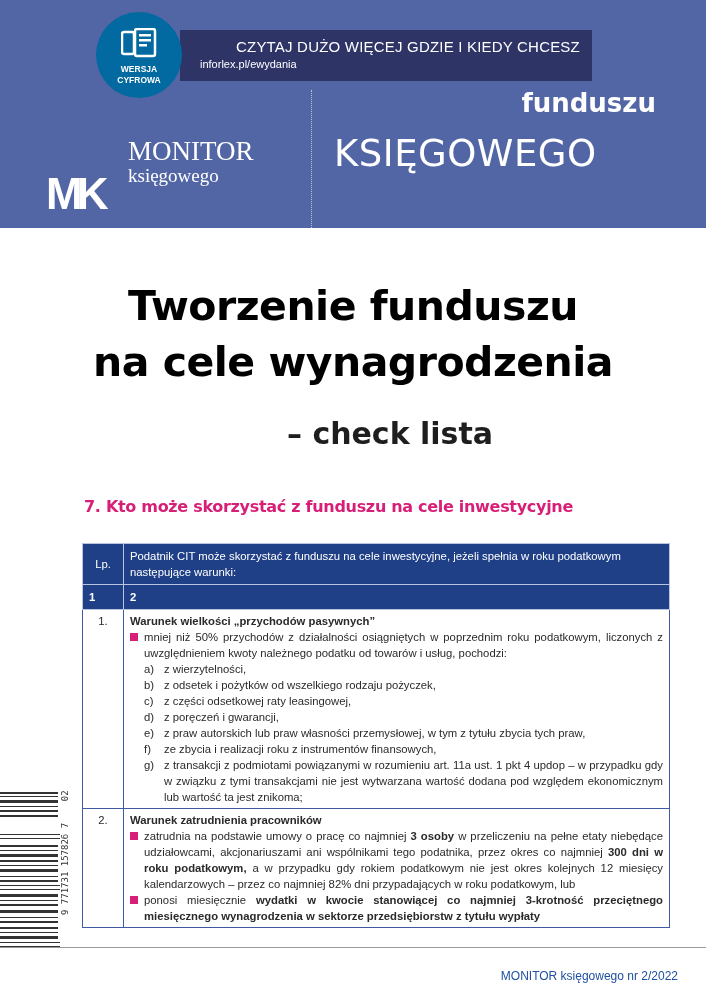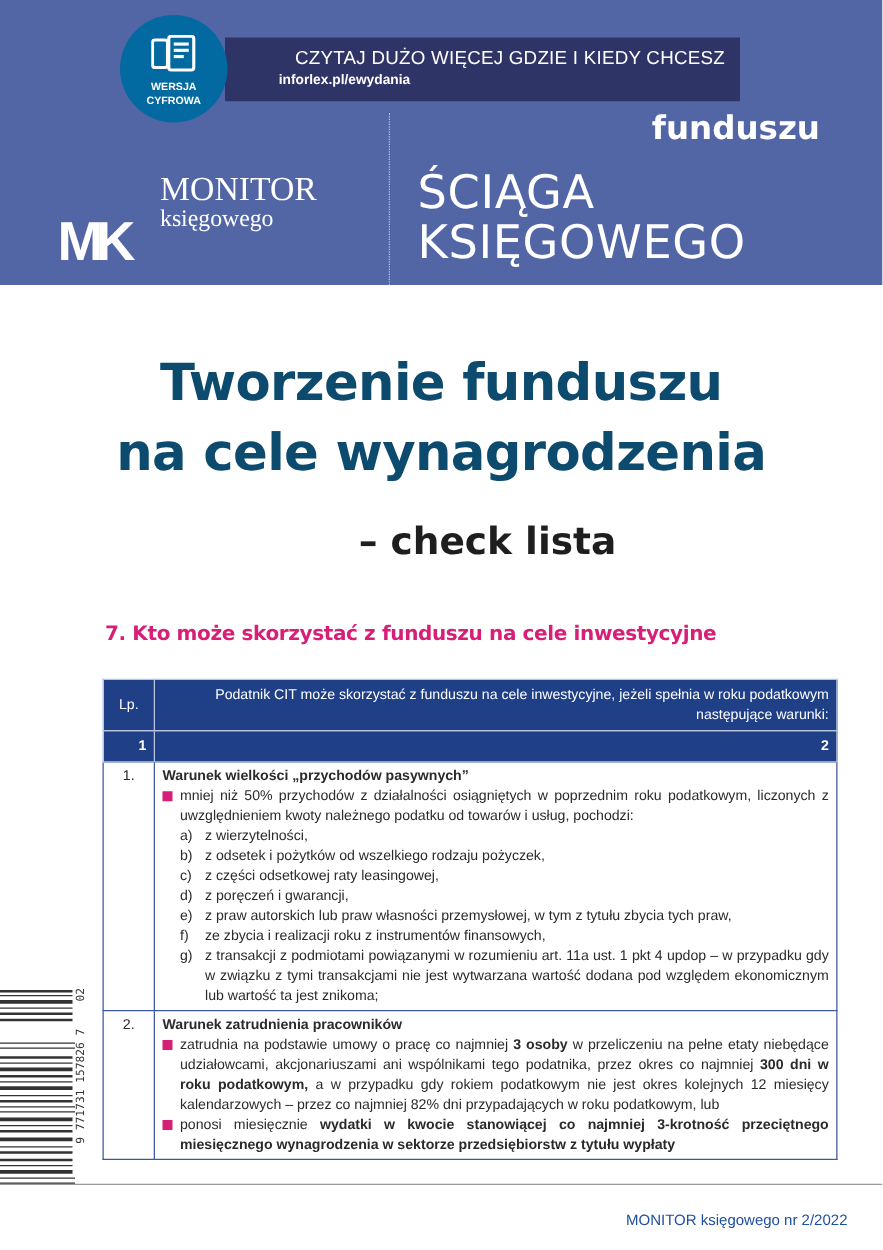--- a/index.html
+++ b/index.html
@@ -1,34 +1,34 @@
 <!DOCTYPE html>
 <html><head>
 <meta charset="utf-8">
 <style>
   html, body { margin: 0; padding: 0; }
   body { width: 706px; height: 1000px; background: #ffffff; position: relative; overflow: hidden; font-family: "DejaVu Sans", sans-serif; }
   .header { position: absolute; left: 0; top: 0; width: 706px; height: 228px; background: #5266a5; }
   .promo-bar { position: absolute; left: 180px; top: 30px; width: 412px; height: 51px; background: #2f3467; }
   .promo-title { position: absolute; left: 188px; top: 38px; color: #ffffff; font-size: 15px; letter-spacing: 0.2px; font-family: "Liberation Sans", sans-serif; margin-left: 48px; }
-  .promo-url { position: absolute; left: 200px; top: 58px; color: #ffffff; font-size: 11px; font-weight: bold; font-family: "Liberation Sans", sans-serif; margin-left: 23px; }
+  .promo-url { position: absolute; left: 200px; top: 58px; color: #ffffff; font-size: 11px; font-weight: normal; font-family: "Liberation Sans", sans-serif; }
   .badge { position: absolute; left: 96px; top: 12px; width: 86px; height: 86px; border-radius: 50%; background: #0369a1; }
   .badge-icon { position: absolute; left: 25px; top: 16px; width: 36px; height: 30px; }
   .badge-text { position: absolute; left: 0; width: 86px; top: 52px; text-align: center; color: #fff; font-size: 8.5px; font-weight: bold; line-height: 11px; font-family: "Liberation Sans", sans-serif; }
   .divider { position: absolute; left: 311px; top: 90px; height: 138px; border-left: 1px dotted #b9c2e0; }
   .logo-mk { position: absolute; left: 46px; top: 138px; color: #ffffff; font-size: 44px; font-weight: bold; font-family: "Liberation Sans", sans-serif; letter-spacing: -6px; line-height: 48px; margin-top: 32px; }
   .logo-monitor { position: absolute; left: 128px; top: 136px; color: #ffffff; font-size: 27px; font-family: "Liberation Serif", serif; line-height: 30px; }
   .logo-ksieg { position: absolute; left: 128px; top: 165px; color: #ffffff; font-size: 19px; font-family: "Liberation Serif", serif; line-height: 22px; }
   .dodatek { position: absolute; right: 50px; top: 88px; color: #ffffff; font-size: 26px; font-weight: bold; font-family: "DejaVu Sans", sans-serif; }
   .sciaga { position: absolute; left: 334px; top: 134px; color: #ffffff; font-size: 37px; line-height: 40px; font-family: "DejaVu Sans", sans-serif; letter-spacing: 0.5px; }
-  .main-title { position: absolute; left: 0; width: 706px; top: 278px; text-align: center; color: #0c4a6e; font-size: 41px; font-weight: bold; line-height: 56px; font-family: "DejaVu Sans", sans-serif; letter-spacing: -0.5px; }
+  .main-title { position: absolute; left: 0; width: 706px; top: 278px; text-align: center; color: #000000; font-size: 41px; font-weight: bold; line-height: 56px; font-family: "DejaVu Sans", sans-serif; letter-spacing: -0.5px; }
   .subtitle { position: absolute; left: 0; width: 780px; top: 416px; text-align: center; color: #1e1e1e; font-size: 30px; font-weight: bold; font-family: "DejaVu Sans", sans-serif; }
   .section-heading { position: absolute; left: 84px; top: 497px; color: #d81f78; font-size: 16px; font-weight: bold; font-family: "DejaVu Sans", sans-serif; letter-spacing: -0.3px; }
   .tbl { position: absolute; left: 82px; top: 531px; width: 588px; border-collapse: collapse; font-family: "Liberation Sans", sans-serif; font-size: 11.3px; color: #2a2a2a; margin-top: 12px; }
-  .tbl th { background: #1f3f86; color: #ffffff; font-weight: normal; border: 1px solid #b8c4e0; padding: 4px 6px; text-align: right; line-height: 16px; }
+  .tbl th { background: #1f3f86; color: #ffffff; font-weight: normal; border: 1px solid #b8c4e0; padding: 4px 6px; text-align: left; line-height: 16px; }
   .tbl td { border: 1px solid #3d5aa0; vertical-align: top; padding: 3px 6px; line-height: 16px; }
   .tbl .lp { width: 28px; text-align: center; }
   .tbl td.lpcell { text-align: center; }
   .cond-title { font-weight: bold; }
   .bullet { position: relative; padding-left: 14px; text-align: justify; }
   .bullet::before { content: ""; position: absolute; left: 0; top: 4px; width: 8px; height: 8px; background: #d81f78; }
   .sub { padding-left: 34px; position: relative; }
   .sub .mk { position: absolute; left: 14px; }
   .footer-rule { position: absolute; left: 0; top: 947px; width: 706px; border-top: 1px solid #999; }
   .footer { position: absolute; right: 28px; top: 969px; color: #1f4fa0; font-size: 12px; font-family: "Liberation Sans", sans-serif; padding-left: 24px; }
@@ -57,21 +57,20 @@
     <div>CYFROWA</div>
   </div>
 </div>
 
 <div class="divider"></div>
 <div class="logo-mk">MK</div>
 <div class="logo-monitor">MONITOR</div>
 <div class="logo-ksieg">księgowego</div>
 <div class="dodatek">funduszu</div>
 <div class="sciaga">
-  <div>ŚCIĄGA</div>
   <div>KSIĘGOWEGO</div>
 </div>
 
 <div class="main-title">
   <div>Tworzenie funduszu</div>
   <div>na cele wynagrodzenia</div>
 </div>
 <div class="subtitle">– check lista</div>
 
 <div class="section-heading">7. Kto może skorzystać z funduszu na cele inwestycyjne</div>

